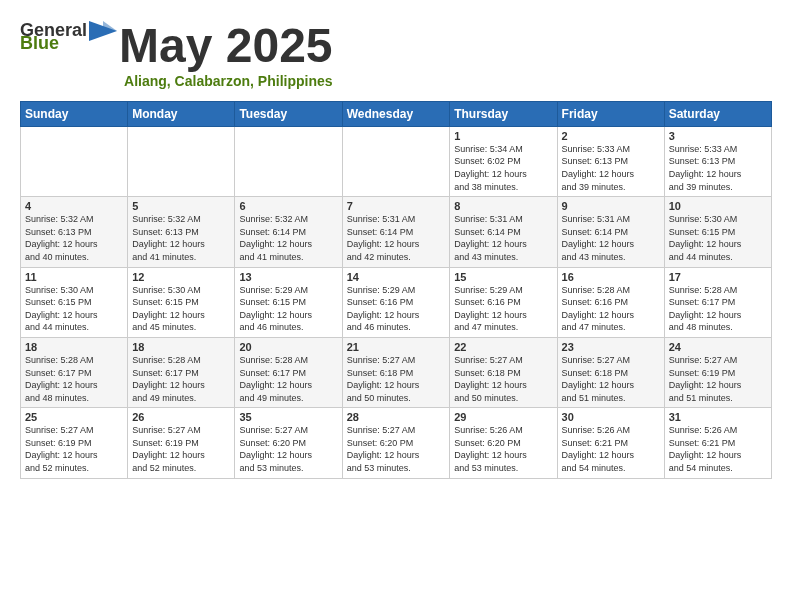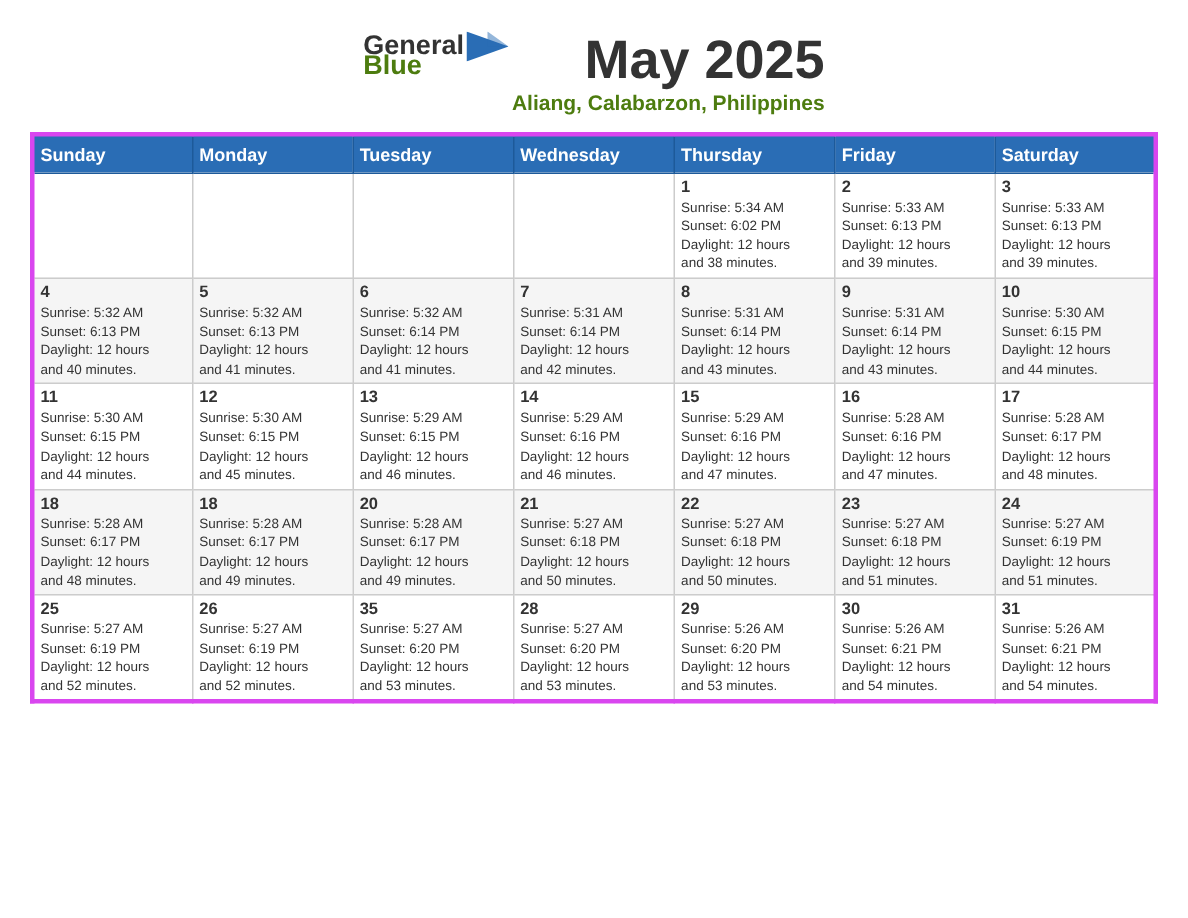--- a/index.html
+++ b/index.html
@@ -5,46 +5,46 @@
     * { box-sizing: border-box; margin: 0; padding: 0; }
     body {
       font-family: Arial, sans-serif;
       background: #fff;
       width: 792px;
       min-height: 612px;
       padding: 20px;
     }
     .header {
       display: flex;
-      justify-content: center;
+      justify-content: flex-start;
       align-items: flex-start;
       margin-bottom: 4px;
     }
     .logo {
       display: flex;
       align-items: center;
     }
     .title-block {
       text-align: right;
     }
     .title-block h1 {
-      font-size: 36px;
+      font-size: 48px;
       font-weight: bold;
       color: #333;
       line-height: 1.1;
     }
     .title-block h2 {
       font-size: 14px;
       color: #4d7c0f;
       font-weight: bold;
     }
     .calendar {
       width: 100%;
       border-collapse: collapse;
-      border: 3px solid #d946ef;
+      border: 1px solid #d946ef;
       margin-top: 12px;
     }
     .calendar th {
       background-color: #2a6db5;
       color: #fff;
       font-size: 12px;
       font-weight: bold;
       padding: 5px 4px;
       border: 1px solid #1d5a9a;
       text-align: left;

